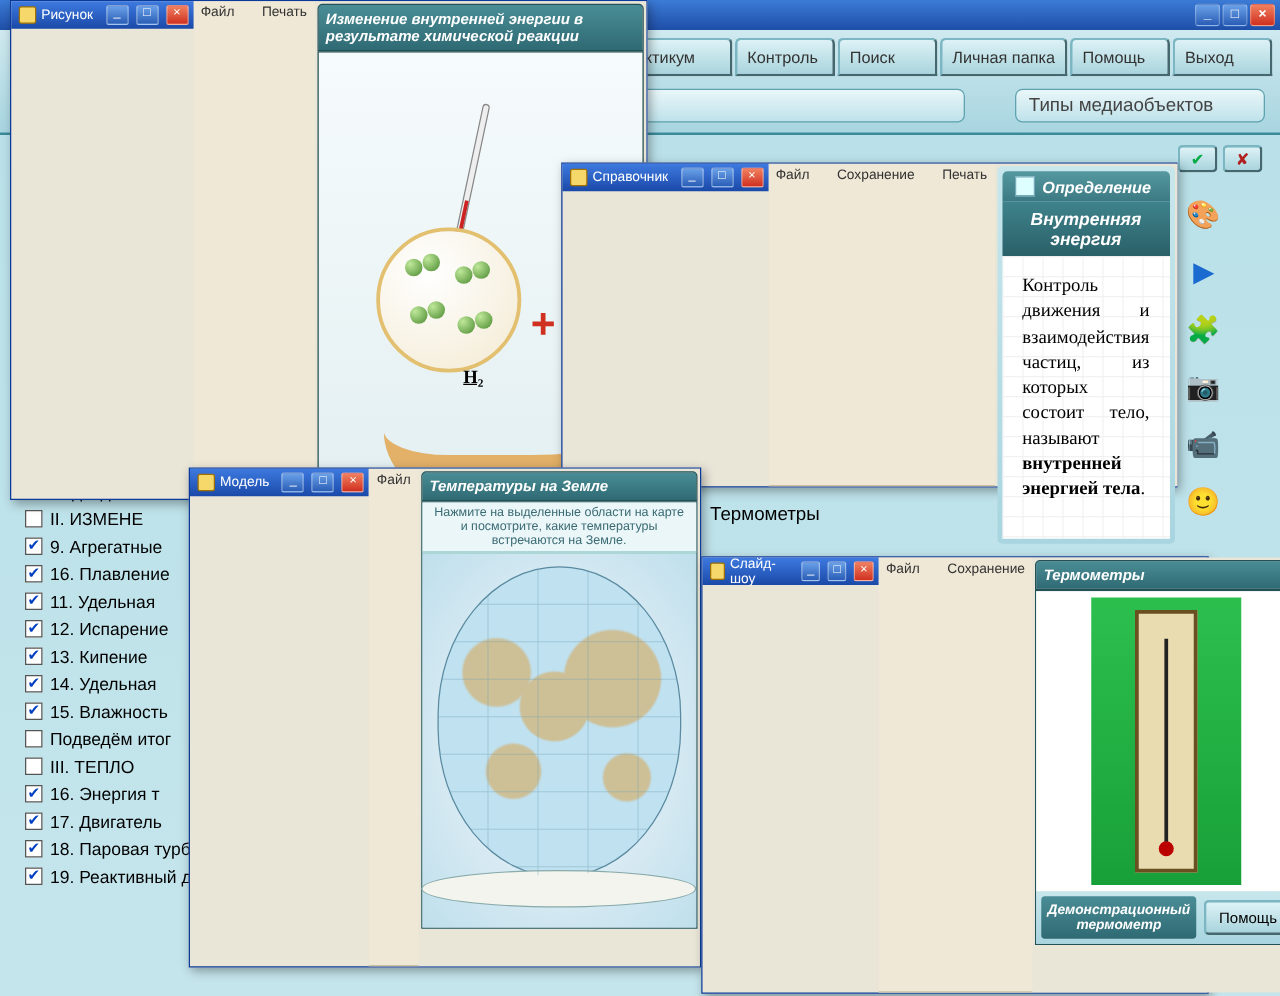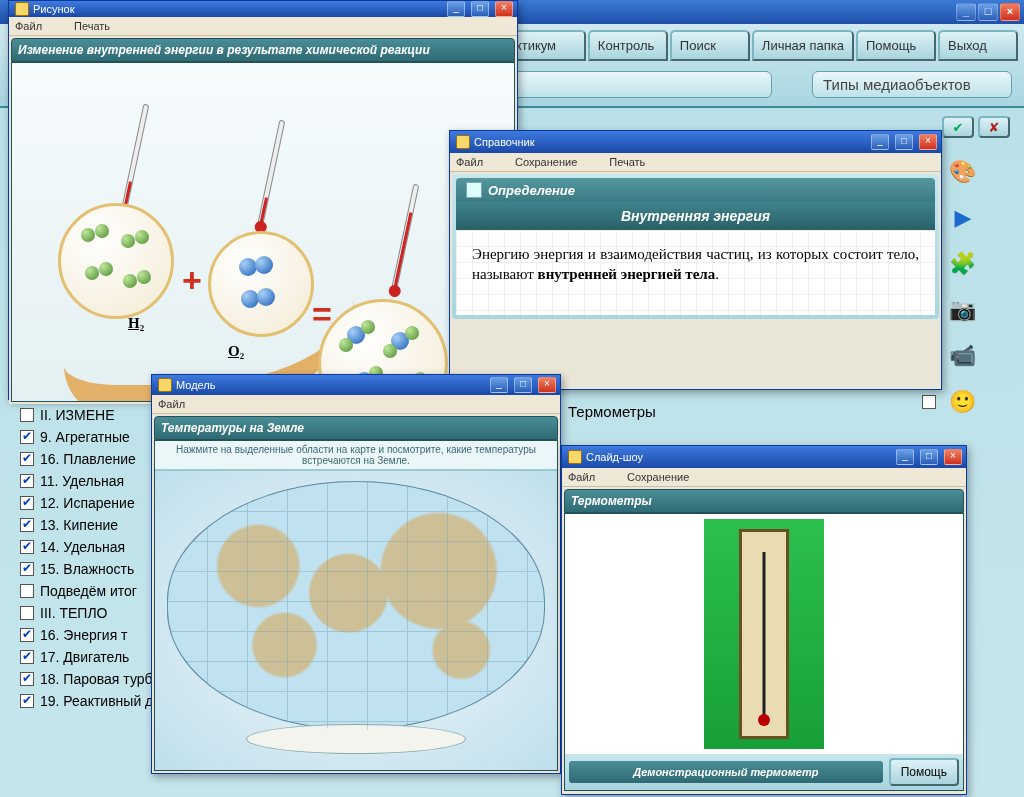--- a/index.html
+++ b/index.html
@@ -84,38 +84,38 @@
   }
   .outline-row{display:flex;align-items:center;gap:6px;}
   .outline-row .txt{white-space:nowrap;}
 
   
   .xp-win {
     position:absolute;
     border:1px solid #0a3a9a;
     background:#e9e5d7;
     box-shadow:2px 3px 8px rgba(0,0,0,.35);
-    display:flex; flex-direction:column;
+    display:flex; flex-direction:row;
   }
   .xp-title{
     height:22px;
     background:linear-gradient(#3e7ae0,#1a49a8);
     color:#fff; display:flex; align-items:center; padding:0 4px 0 6px;
     font-size:11px; gap:4px;
   }
   .xp-title .sp{flex:1}
   .xp-title .ico{width:14px;height:14px;background:#f6d86a;border:1px solid #a07000;border-radius:2px;}
   .xp-title .winb{
     width:18px;height:16px;margin-left:2px;border:1px solid #fff6;border-radius:2px;
     background:linear-gradient(#6aa1e8,#2a5db6);color:#fff;line-height:12px;text-align:center;font-size:10px;
   }
   .xp-title .winb.cl{background:linear-gradient(#f08060,#d03020);}
   .xp-menu{
     background:#efe8d6; border-bottom:1px solid #c9c0a2;
-    padding:3px 6px; font-size:11px; color:#333; display:flex; gap:32px;
+    padding:3px 6px; font-size:11px; color:#333; display:flex; gap:22px;
   }
   .xp-body{flex:1;background:#e9e5d7;padding:2px;}
 
   .panel-head{
     background:linear-gradient(#4a8d96,#2f6a73);
     border:1px solid #235158; border-radius:4px 4px 0 0;
     color:#fff; padding:4px 6px;
     font-size:12px; font-style:italic; font-weight:bold;
   }
   .panel-frame{
@@ -443,21 +443,21 @@
     <span>Печать</span>
   </div>
   <div class="xp-body">
     <div class="def-outer">
       <div class="def-head">
         <span class="di"></span>
         <span>Определение</span>
       </div>
       <div class="def-sub">Внутренняя энергия</div>
       <div class="def-body">
-        <span>Энергию энергия и взаимодействия частиц, из которых состоит тело, называют </span><b>внутренней энергией тела</b><span>.</span>
+        <span>Контроль движения и взаимодействия частиц, из которых состоит тело, называют </span><b>внутренней энергией тела</b><span>.</span>
       </div>
     </div>
   </div>
 </div>
 
 <div class="xp-win" id="win-model">
   <div class="xp-title">
     <span class="ico"></span>
     <span>Модель</span>
     <span class="sp"></span>

